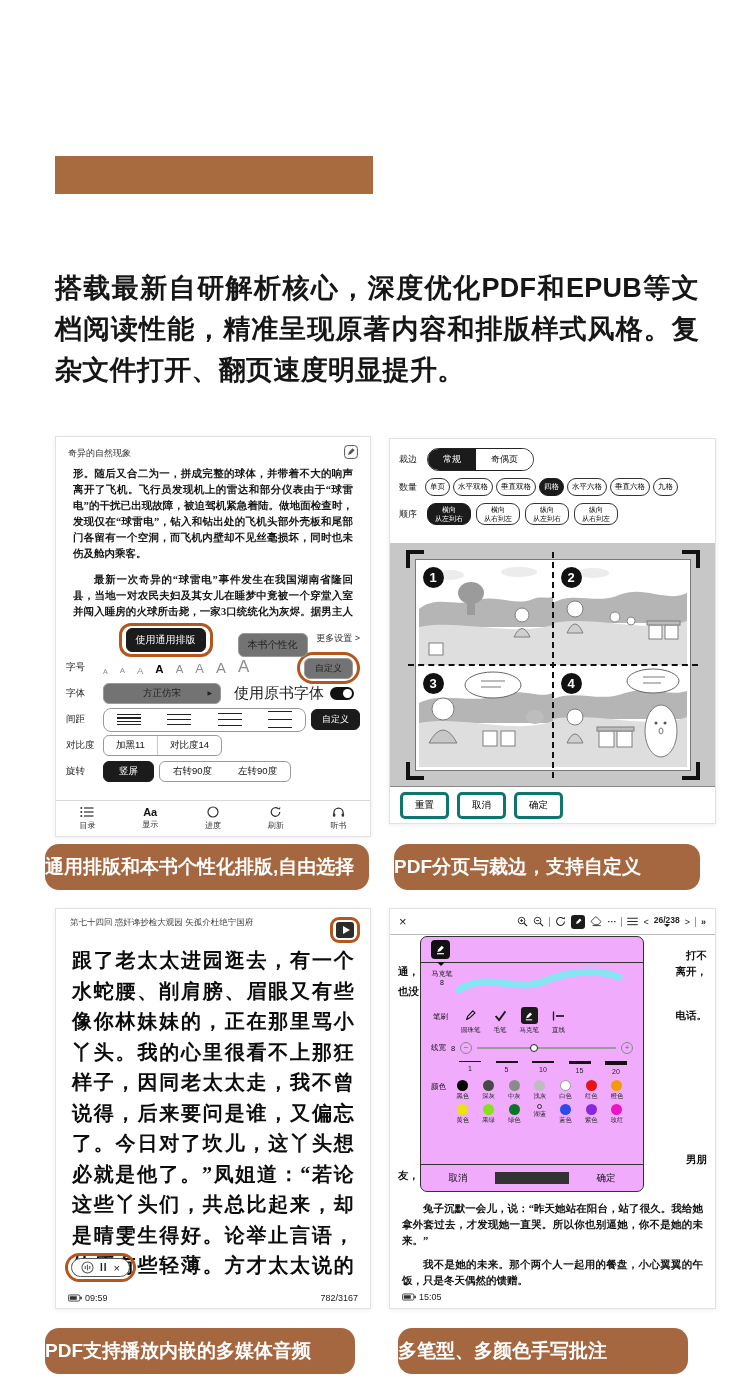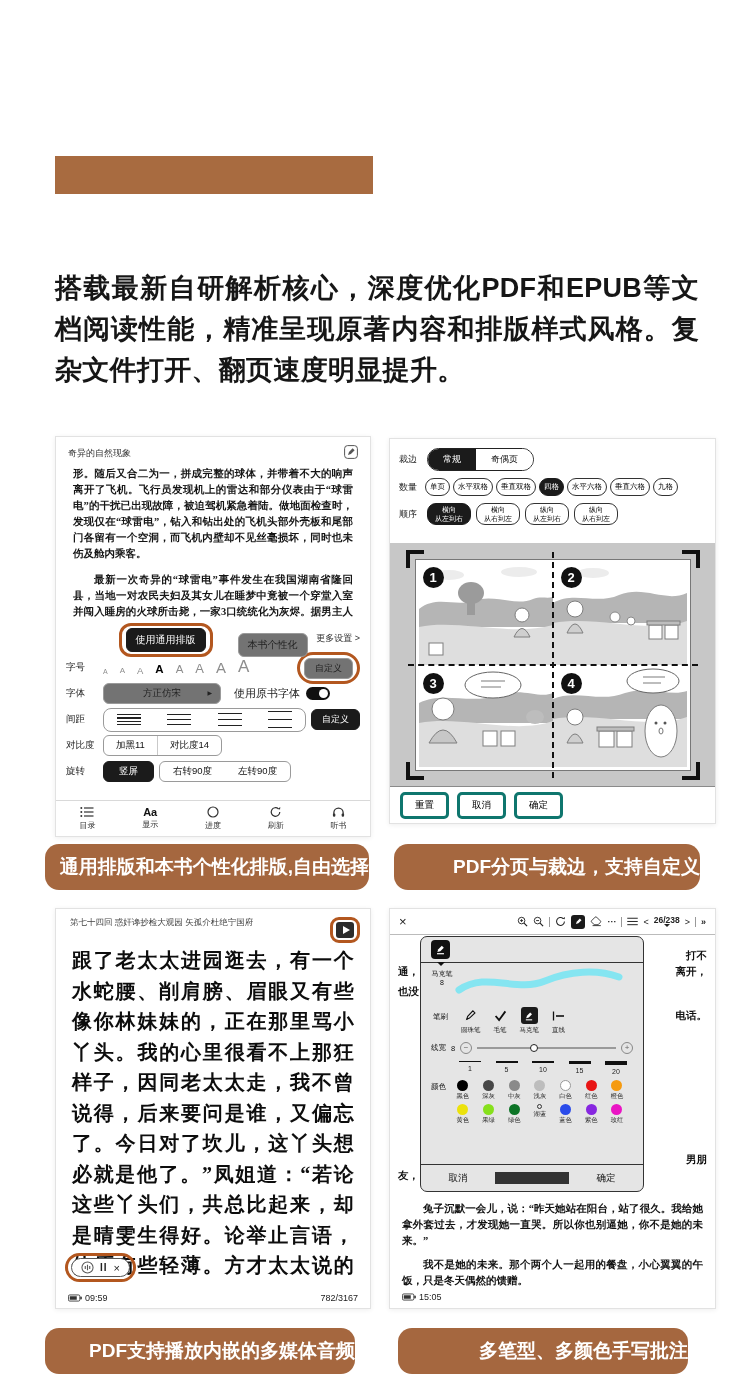--- a/index.html
+++ b/index.html
@@ -12,21 +12,21 @@
 
   
   .hero{position:absolute;left:55px;top:78px;width:650px;}
   .hero .bar{position:absolute;left:0;top:78px;width:318px;height:38px;background:var(--bar);}
   .hero h1{position:relative;margin:0;font-size:62px;line-height:84px;font-weight:900;color:#3a3021;letter-spacing:0;}
   .hero h2{position:relative;margin:10px 0 0;font-size:52px;line-height:60px;font-weight:800;color:#46392a;}
   .desc{position:absolute;left:55px;top:268px;width:644px;margin:0;font-size:27px;line-height:41px;font-weight:600;color:#161616;text-align:justify;letter-spacing:.3px;}
 
   
   .card{position:absolute;background:#fff;border:1px solid #e2e2e2;box-shadow:0 1px 5px rgba(0,0,0,.07);}
-  .cap{position:absolute;background:var(--badge);color:#fff;border-radius:14px;font-size:19px;font-weight:700;text-align:right;line-height:46px;height:46px;letter-spacing:0;}
+  .cap{position:absolute;background:var(--badge);color:#fff;border-radius:14px;font-size:19px;font-weight:700;text-align:left;line-height:46px;height:46px;letter-spacing:0;}
   .hl{display:inline-block;border:3px solid var(--hl);border-radius:12px;padding:2px 4px;background:transparent;}
   .hl-oval{border-radius:18px;}
   .btn-dark{background:var(--dark);color:#fff;border:1px solid var(--dark);border-radius:6px;}
   .btn-line{background:#737373;color:#222;border:1px solid #9a9a9a;border-radius:6px;}
 
   
   .card-a{left:55px;top:436px;width:316px;height:401px;}
   .ra-head{display:flex;justify-content:space-between;align-items:center;padding:8px 12px 3px;font-size:9px;color:#333;}
   .ra-body{padding:2px 17px 0;height:172px;overflow:hidden;font-family:"Liberation Serif","DejaVu Serif",serif;font-weight:700;font-size:10.5px;line-height:16px;color:#151515;text-align:justify;}
   .ra-body p{margin:0 0 10px;}
@@ -42,21 +42,21 @@
   .fs-samples span:nth-child(2){font-size:8px;}
   .fs-samples span:nth-child(3){font-size:9.5px;}
   .fs-samples span:nth-child(4){font-size:11.5px;color:#000;font-weight:800;}
   .fs-samples span:nth-child(5){font-size:11.5px;}
   .fs-samples span:nth-child(6){font-size:13px;}
   .fs-samples span:nth-child(7){font-size:15px;}
   .fs-samples span:nth-child(8){font-size:17px;}
   .mini-btn{font-size:9px;padding:3px 10px;border-radius:6px;}
   .font-btn{position:relative;width:118px;font-size:9.5px;padding:3px 0;text-align:center;}
   .font-btn .arr{position:absolute;right:8px;top:5px;font-size:6px;color:#222;}
-  .use-orig{font-size:11px;margin-left:13px;color:#222;}
+  .use-orig{font-size:15px;margin-left:13px;color:#222;}
   .toggle{width:24px;height:13px;border-radius:7px;background:#111;position:relative;margin-left:6px;flex-shrink:0;}
   .toggle .knob{position:absolute;right:2px;top:2px;width:9px;height:9px;border-radius:50%;background:#fff;}
   .sp-group{flex:1;display:flex;justify-content:space-around;align-items:center;border:1px solid #9a9a9a;border-radius:8px;height:24px;}
   .sp{display:flex;flex-direction:column;justify-content:center;}
   .sp i{display:block;width:24px;height:1.2px;background:#222;}
   .sp-1 i{margin:1px 0;} .sp-2 i{margin:1.8px 0;} .sp-3 i{margin:2.6px 0;} .sp-4 i{margin:3.4px 0;}
   .opt-pill{font-size:9.5px;padding:3px 13px;border-radius:6px;margin-right:4px;}
   .ctr-group{display:flex;border:1px solid #9a9a9a;border-radius:6px;font-size:9.5px;}
   .ctr-group span{padding:3px 12px;}
   .ctr-group span:first-child{border-right:1px solid #c9c9c9;}
@@ -113,21 +113,21 @@
   
   .card-d{left:389px;top:908px;width:327px;height:401px;}
   .rd-toolbar{height:26px;border-bottom:1px solid #bbb;display:flex;align-items:center;padding:0 9px;font-size:9px;color:#222;}
   .rd-close{font-size:13px;line-height:12px;}
   .rd-tools{margin-left:auto;display:flex;align-items:center;gap:5px;}
   .tsep{width:1px;height:10px;background:#999;}
   .pen-act{width:14px;height:14px;background:var(--dark);border-radius:3px;display:flex;align-items:center;justify-content:center;}
   .rd-page{font-size:8.5px;position:relative;padding-bottom:3px;font-weight:600;}
   .rd-page .cdn{position:absolute;left:50%;bottom:-2px;margin-left:-3px;width:0;height:0;border:3px solid transparent;border-top-color:#222;}
   .frag{position:absolute;font-family:"Liberation Serif","DejaVu Serif",serif;font-weight:700;font-size:10.5px;color:#111;}
-  .rd-panel{position:absolute;left:30px;top:27px;width:224px;height:256px;background:#e5e5e5;border:1.5px solid #333;border-radius:7px;z-index:2;}
+  .rd-panel{position:absolute;left:30px;top:27px;width:224px;height:256px;background:#f0abfc;border:1.5px solid #333;border-radius:7px;z-index:2;}
   .pd-top{height:26px;border-bottom:1.5px solid #333;position:relative;padding:3px 0 0 10px;}
   .pd-tool{width:19px;height:19px;background:#111;border-radius:4px;display:flex;align-items:center;justify-content:center;}
   .pd-caret{position:absolute;left:16px;top:25px;width:0;height:0;border:4px solid transparent;border-top-color:#111;}
   .pd-body{position:relative;padding:4px 10px 0;}
   .pd-name{position:absolute;left:10px;top:6px;font-size:7px;line-height:9px;color:#111;text-align:center;width:22px;}
   .pd-wave{position:absolute;left:32px;top:0;}
   .pd-brushes{display:flex;align-items:flex-start;gap:13px;padding:40px 0 0 2px;}
   .pd-sec-label{font-size:7.5px;color:#111;margin-top:5px;}
   .brush{display:flex;flex-direction:column;align-items:center;gap:2px;font-size:6.5px;color:#222;}
   .brush .bx{height:17px;display:flex;align-items:center;justify-content:center;}

